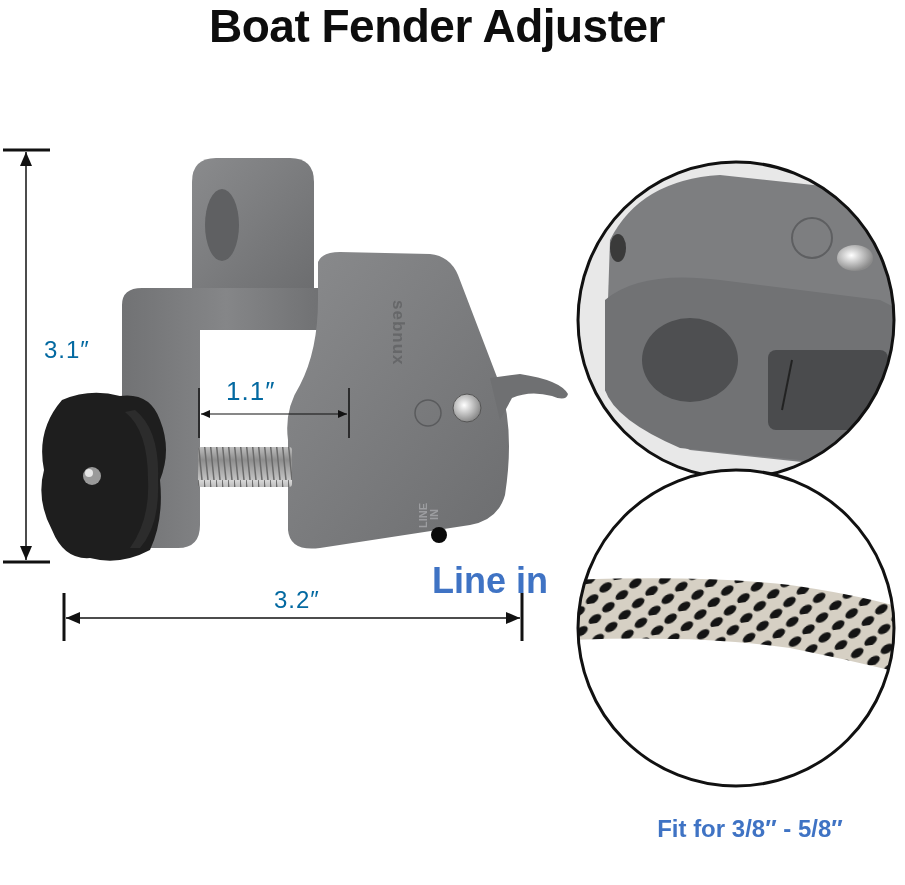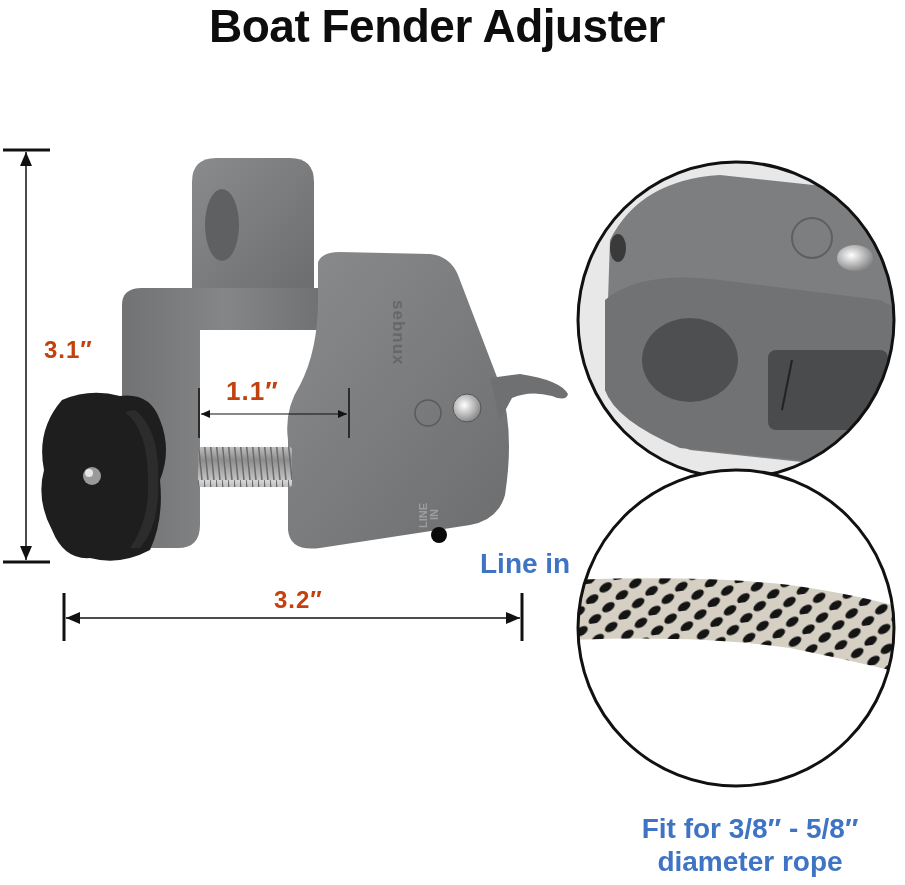--- a/index.html
+++ b/index.html
@@ -1,21 +1,21 @@
 <!DOCTYPE html>
 <html><head>
 <meta charset="utf-8">
 <style>
   html, body { margin:0; padding:0; background:#ffffff; }
   body { width:905px; height:885px; position:relative; overflow:hidden;
          font-family:"Liberation Sans", "DejaVu Sans", sans-serif; }
   .title { position:absolute; left:0; top:0; width:860px; text-align:center;
            font-size:46px; font-weight:bold; color:#0d0d0d; letter-spacing:-0.5px; line-height:52px;padding-left:7px; }
   .abs { position:absolute; }
-  .dim-label { position:absolute; font-size:24px; color:#c2410c; font-weight:bold; letter-spacing:1px; }
+  .dim-label { position:absolute; font-size:24px; color:#0369a1; font-weight:normal; letter-spacing:1px; }
   .blue-label { position:absolute; color:#3f73c4; font-weight:bold; }
   svg { position:absolute; left:0; top:0; }
 </style>
 </head>
 <body>
 
 <div class="title">Boat Fender Adjuster</div>
 
 <svg width="905" height="885" viewBox="0 0 905 885">
   <defs>
@@ -130,17 +130,16 @@
 <div class="abs" style="left:408px;top:300px;transform:rotate(90deg);transform-origin:0 0;font-size:17px;font-weight:bold;color:#666769;letter-spacing:1px;">sebnux</div>
 <div class="abs" style="left:418px;top:528px;transform:rotate(-90deg);transform-origin:0 0;font-size:11px;font-weight:bold;color:#9c9da0;line-height:11px;">
   <div>LINE</div>
   <div style="padding-left:8px;">IN</div>
 </div>
 
 <div class="dim-label" style="left:44px;top:336px;">3.1″</div>
 <div class="dim-label" style="left:226px;top:376px;font-size:26px;">1.1″</div>
 <div class="dim-label" style="left:274px;top:586px;">3.2″</div>
 
-<div class="blue-label" style="left:432px;top:548px;font-size:28px;margin-left:48px;">Line in</div>
-<div class="blue-label" style="left:600px;top:812px;width:300px;text-align:center;font-size:28px;line-height:33px;">
+<div class="blue-label" style="left:432px;top:560px;font-size:36px;">Line in</div>
+<div class="blue-label" style="left:600px;top:812px;width:300px;text-align:center;font-size:24px;line-height:33px;">
   <div>Fit for 3/8″ - 5/8″</div>
-  <div>diameter rope</div>
 </div>
 
 </body></html>

